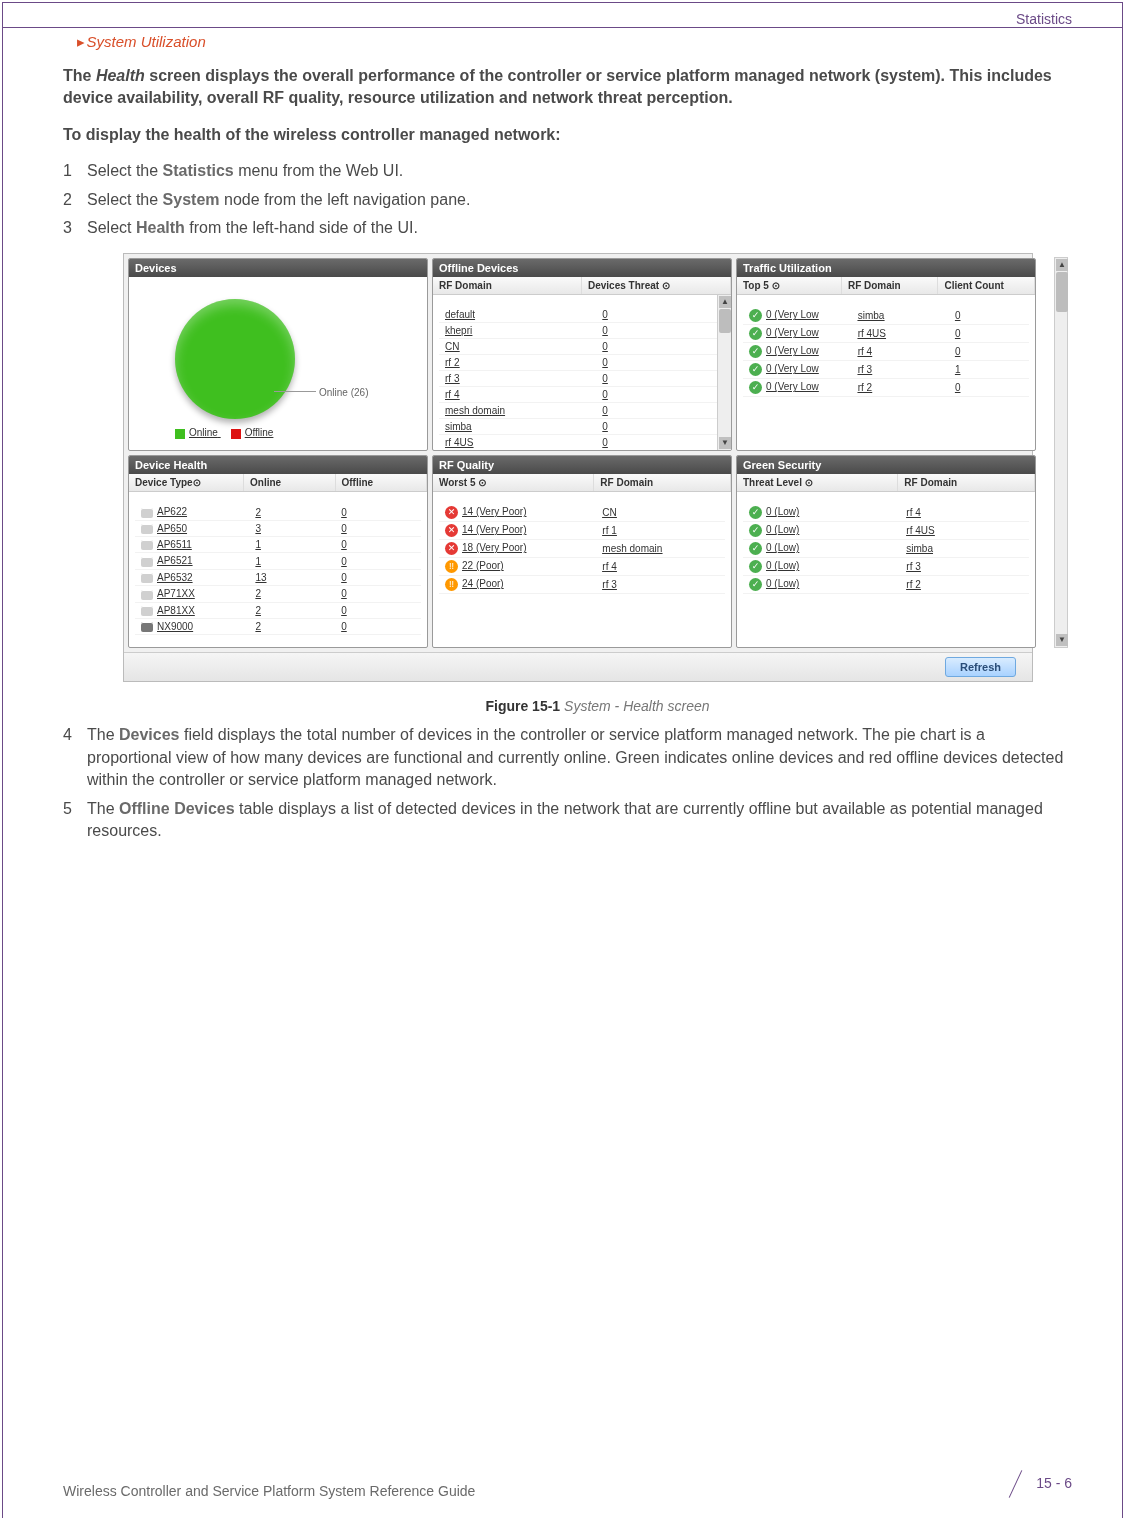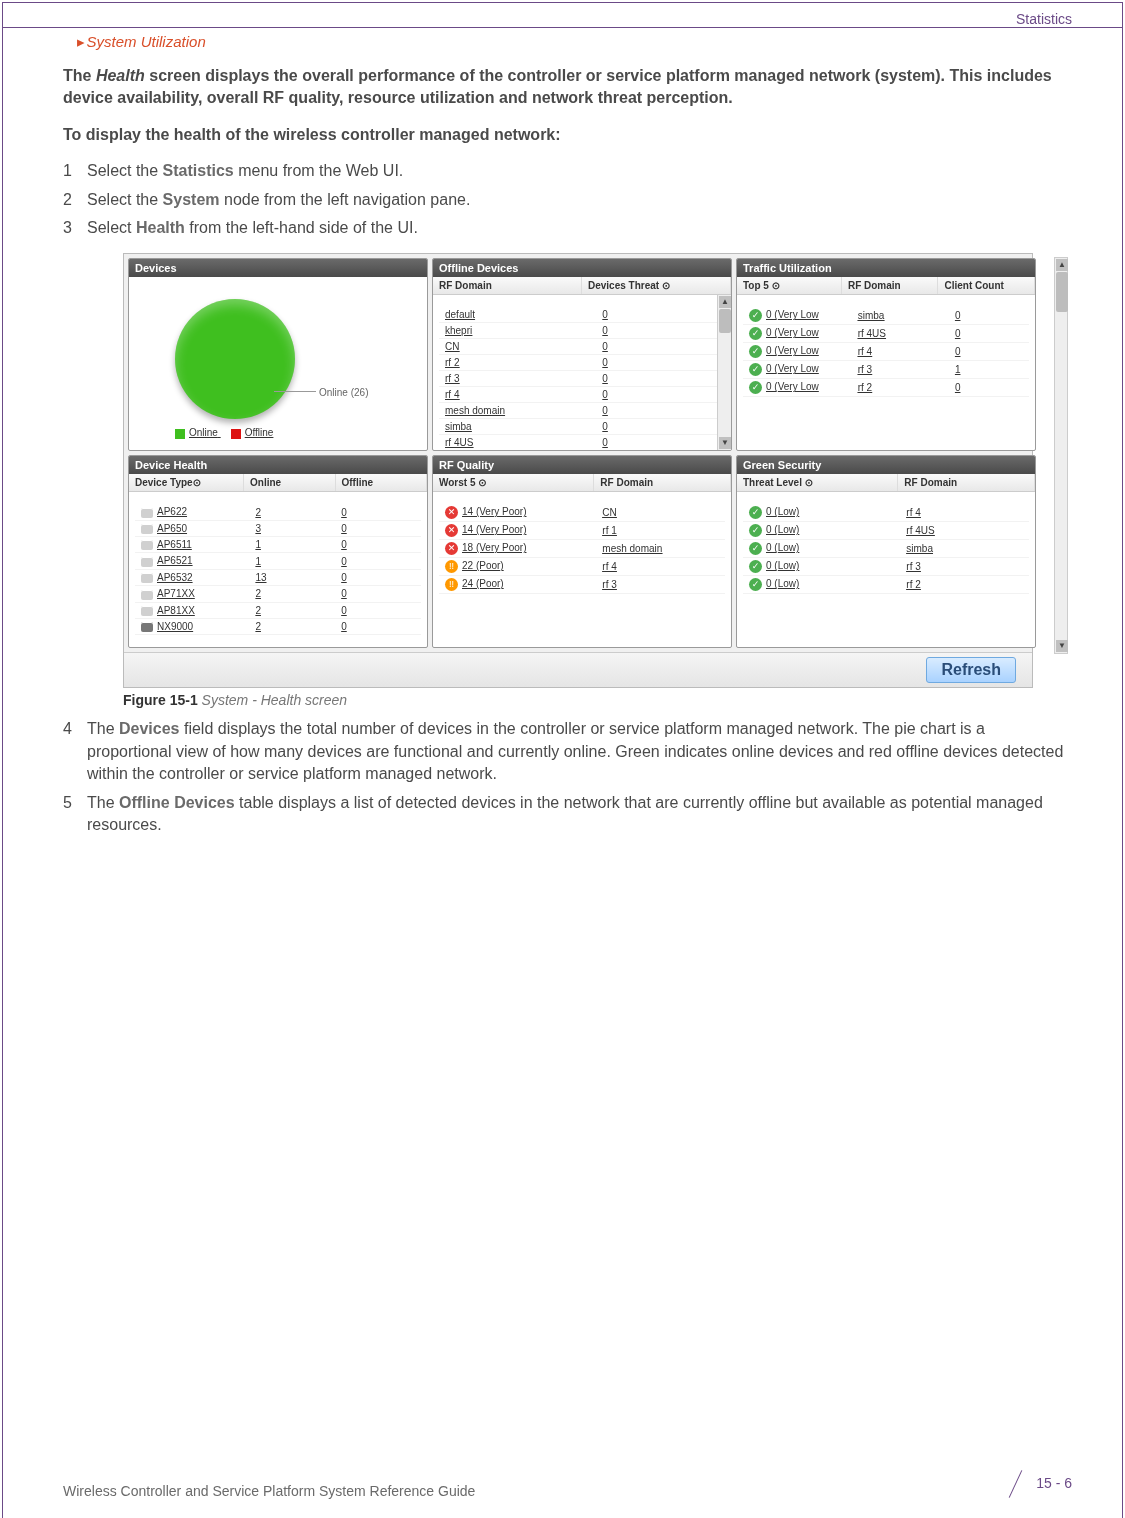--- a/index.html
+++ b/index.html
@@ -153,31 +153,31 @@
     padding: 4px 16px;
   }
   .refresh-btn {
     display: inline-block;
     background: linear-gradient(#d9ecff,#a9d2ff);
     border: 1px solid #6fa9e0;
     border-radius: 3px;
     padding: 3px 14px;
     font-weight: 700;
     color: #2a4d78;
-    font-size: 16px;
+    font-size: 11px;
   }
   .outer-scroll { position:absolute; right:4px; top:4px; bottom:34px; width:14px; background:#eee; border:1px solid #ccc; }
   .outer-scroll .thumb { background:#bdbdbd; width:12px; height:40px; margin:1px; border-radius:2px; }
   .outer-scroll .arr { width:12px; height:12px; margin:1px; background:#c0c0c0; font-size:8px; text-align:center; line-height:12px; color:#444; }
   .ui-wrap { position: relative; }
   .caption {
-    text-align: left;
+    text-align: center;
     font-size: 14px;
     color: #777;
-    margin: 4px 0 10px 0;
+    margin: 16px 0 10px 0;
     font-style: italic;
   }
   .caption b { color: #333; font-weight: 700; font-style: normal; }
   .page-footer {
     position: absolute;
     bottom: 20px;
     left: 60px;
     right: 50px;
     display: flex;
     justify-content: space-between;

